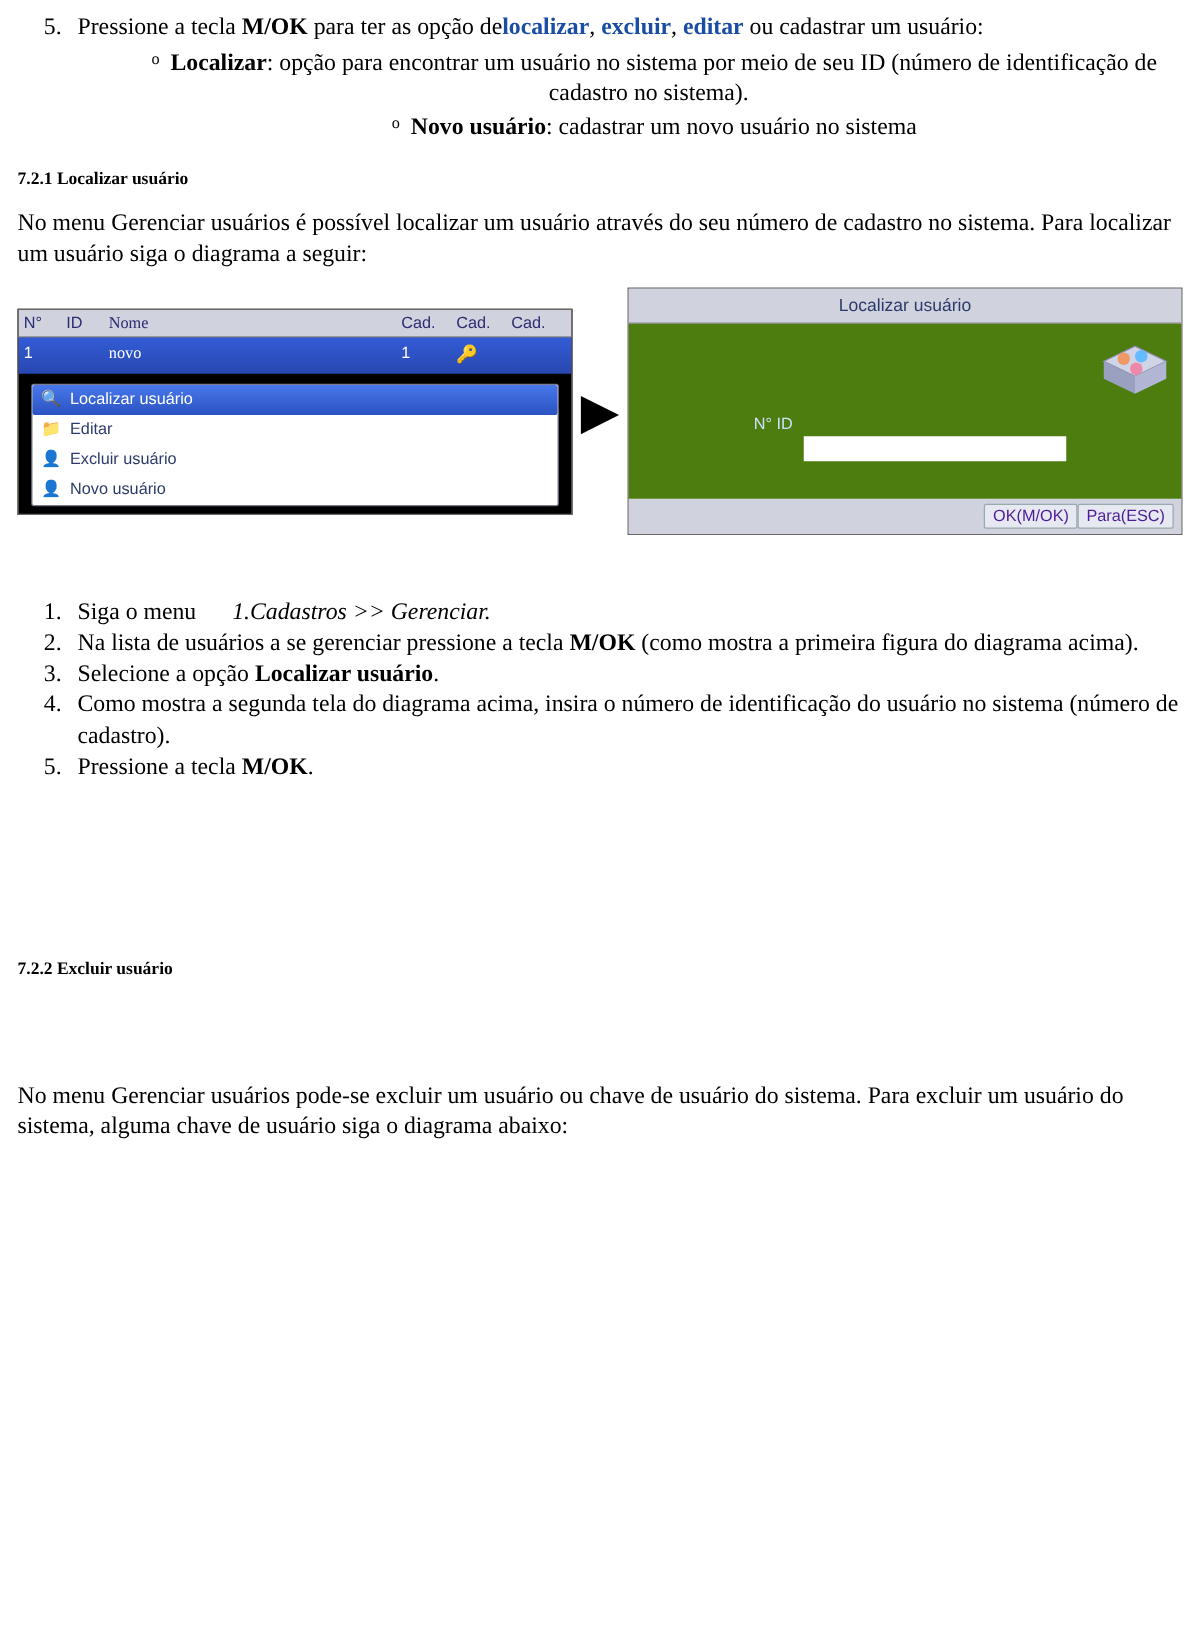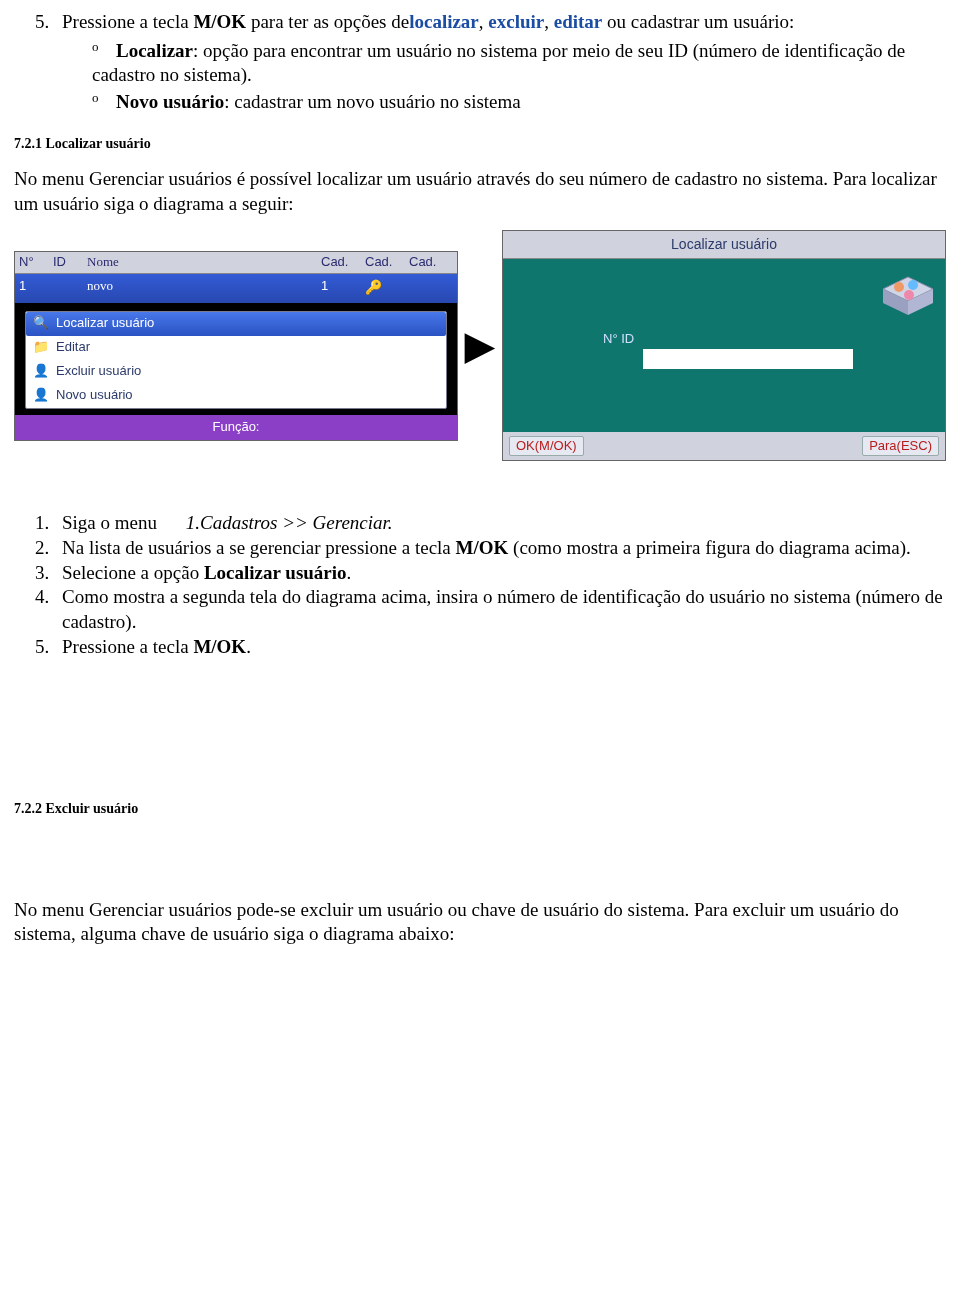--- a/index.html
+++ b/index.html
@@ -7,21 +7,21 @@
       font-size: 19px;
       line-height: 1.3;
       color: #000;
       background: #fff;
       margin: 0;
       padding: 10px 14px;
       width: 932px;
     }
     ol.numbered { margin: 0 0 0 40px; padding: 0; }
     ol.numbered > li { margin: 0; padding-left: 8px; }
-    ol.sublist { list-style: none; margin: 4px 0 0 30px; padding: 0; }
+    ol.sublist { list-style: none; margin: 4px 0 0 30px; padding: 0; text-align: center; }
     ol.sublist li { margin-bottom: 2px; }
     .sub-o { font-size: 13px; display: inline-block; width: 24px; vertical-align: top; }
     .bold { font-weight: bold; }
     .blue-bold { color: #1a4da3; font-weight: bold; }
     h3.sec { font-size: 14px; font-weight: bold; margin: 20px 0 14px 0; }
     p.body { margin: 6px 0 14px 0; }
     .diagram-row { display: flex; align-items: center; gap: 0; margin: 4px 0 50px 0; }
     .dev-left, .dev-right {
       flex: 1 1 47%;
       border: 1px solid #666;
@@ -59,39 +59,39 @@
     }
     .mi-selected { background: linear-gradient(#4878ea,#2a52c2); color: #fff; border-radius: 2px; }
     .mi-icon { width: 18px; height: 18px; display:flex; align-items:center; justify-content:center; }
     .purple-bar { background: #8b3fc7; color:#fff; text-align:center; padding:4px; font-size:13px; }
     .arrow { font-size: 40px; width: 40px; text-align: center; color: #000; margin: 0 2px; }
     .dev-right-top {
       background: #d0d2de; color:#2b3a6a; text-align:center; padding:4px 0;
       display:flex; justify-content:center; align-items:center; gap:6px;
       border-bottom: 1px solid #888;
     }
-    .dev-right-body { background:#0f766e; color:#fff; height:173px; position:relative; }
+    .dev-right-body { background:#4d7c0f; color:#fff; height:140px; position:relative; }
     .dev-right-cube { position:absolute; right:10px; top:10px; width:54px; height:48px; }
     .id-line { position:absolute; left:100px; top:72px; color:#cfe0ff; font-size:13px; }
     .input-box { position:absolute; left:140px; top:90px; width:210px; height:20px; background:#fff; }
     .foot-bar {
-      background: #d0d2de; color:#b91c1c; display:flex; justify-content:space-between;
+      background: #d0d2de; color:#4c1d95; display:flex; justify-content:flex-end;
       padding:4px 6px; font-size:13px;
     }
     .chip { background:#e6e8f2; border:1px solid #9aa; padding:1px 6px; border-radius:2px; }
     .gap-big { height: 120px; }
     .gap-med { height: 60px; }
     .italic { font-style: italic; margin-left: 24px; }
   </style>
 </head>
 <body>
 
 <ol class="numbered" start="5">
   <li>
-    <span>Pressione a tecla </span><span class="bold">M/OK</span><span> para ter as opções de</span><span class="blue-bold">localizar</span><span>, </span><span class="blue-bold">excluir</span><span>, </span><span class="blue-bold">editar</span><span> ou cadastrar um usuário:</span>
+    <span>Pressione a tecla </span><span class="bold">M/OK</span><span> para ter as opção de</span><span class="blue-bold">localizar</span><span>, </span><span class="blue-bold">excluir</span><span>, </span><span class="blue-bold">editar</span><span> ou cadastrar um usuário:</span>
     <ol class="sublist">
       <li><span class="sub-o">o</span><span class="bold">Localizar</span><span>: opção para encontrar um usuário no sistema por meio de seu ID (número de identificação de cadastro no sistema).</span></li>
       <li><span class="sub-o">o</span><span class="bold">Novo usuário</span><span>: cadastrar um novo usuário no sistema</span></li>
     </ol>
   </li>
 </ol>
 
 <h3 class="sec">7.2.1 Localizar usuário</h3>
 <p class="body">No menu Gerenciar usuários é possível localizar um usuário através do seu número de cadastro no sistema. Para localizar um usuário siga o diagrama a seguir:</p>
 
@@ -125,21 +125,20 @@
       </div>
       <div class="menu-item">
         <span class="mi-icon">👤</span>
         <span>Excluir usuário</span>
       </div>
       <div class="menu-item">
         <span class="mi-icon">👤</span>
         <span>Novo usuário</span>
       </div>
     </div>
-    <div class="purple-bar">Função:</div>
   </div>
 
   <div class="arrow">▶</div>
 
   <div class="dev-right">
     <div class="dev-right-top">
       <span>Localizar usuário</span>
     </div>
     <div class="dev-right-body">
       <svg class="dev-right-cube" viewBox="0 0 54 48">

